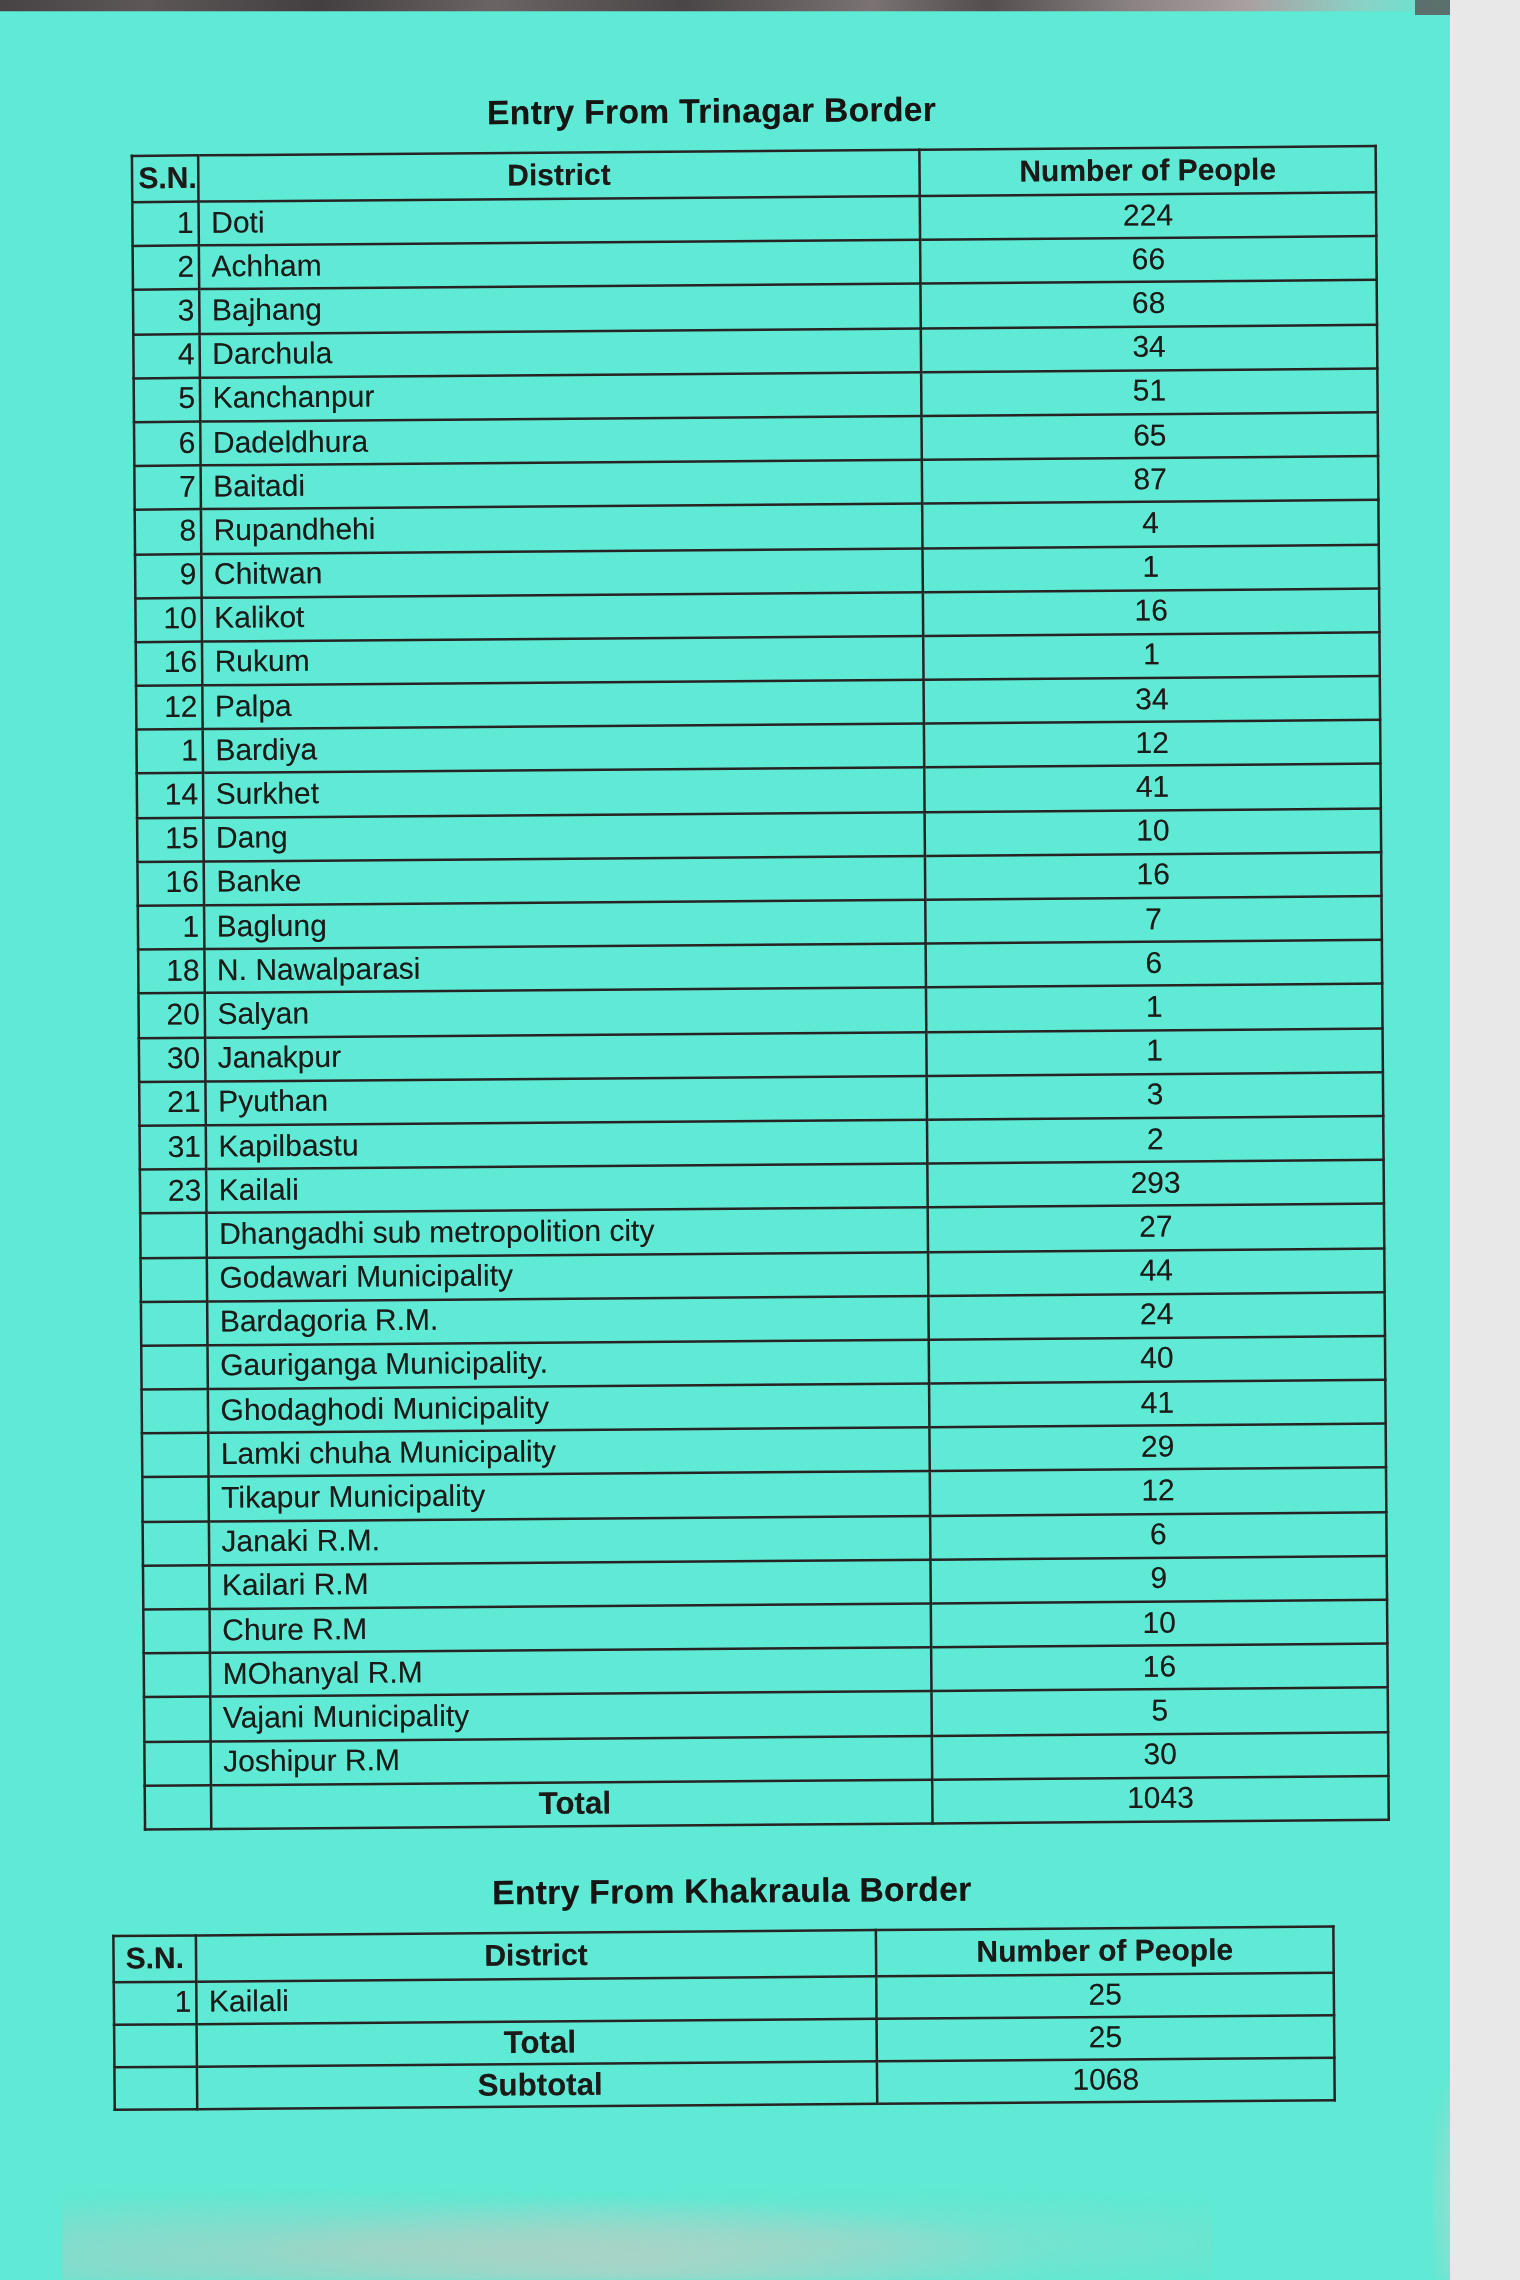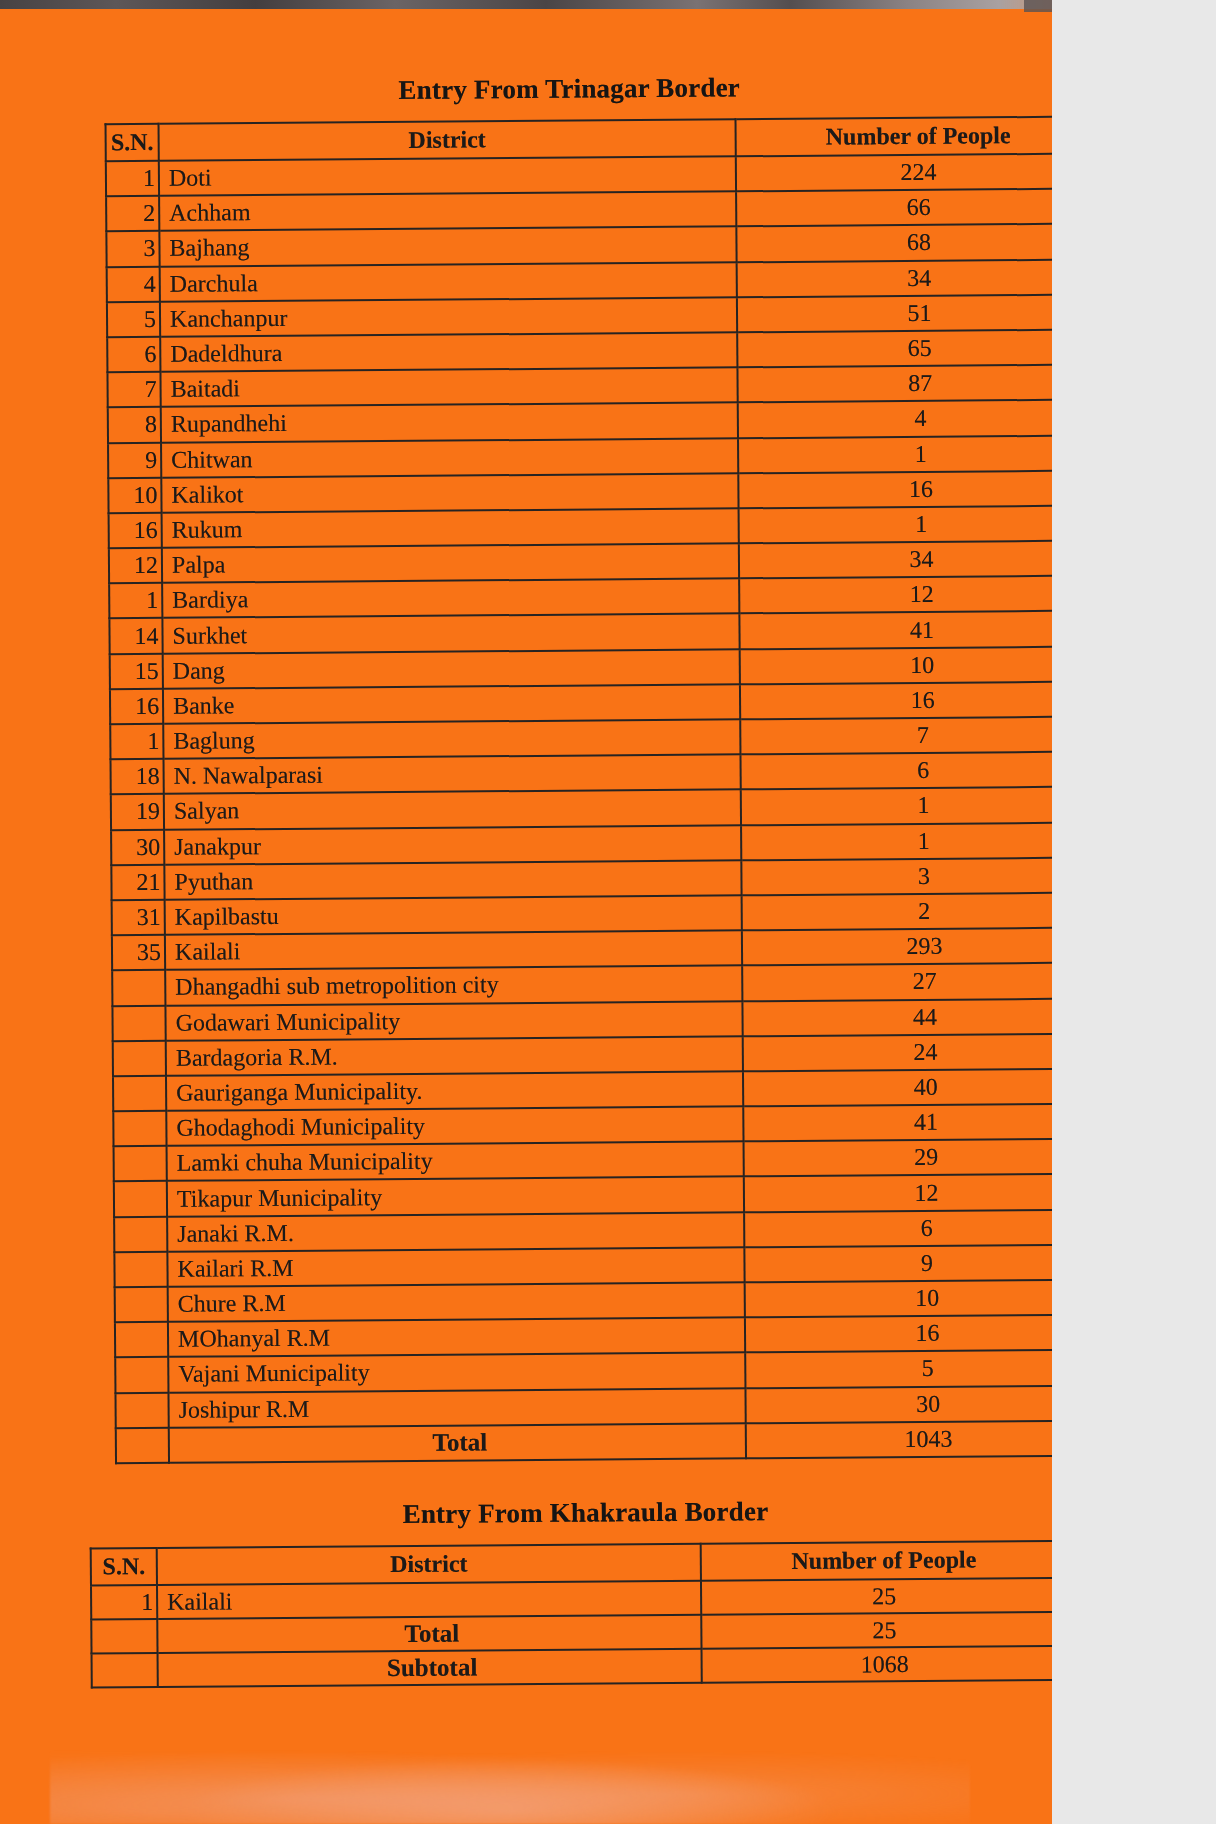--- a/index.html
+++ b/index.html
@@ -1,19 +1,19 @@
 <!DOCTYPE html>
 <html><head>
 <meta charset="utf-8">
 <style>
   html,body { margin:0; padding:0; background:#e8e8e8; }
   .page {
-    position:relative; width:1052px; height:1824px;
-    background:#f97316; overflow:hidden;
-    font-family:Liberation Serif, serif;
+    position:relative; width:1160px; height:1824px;
+    background:#5eead4; overflow:hidden;
+    font-family:Liberation Sans, sans-serif;
     color:#1c1a19;
   }
   .doc {
     position:absolute; inset:0;
     transform:rotate(-0.45deg);
     transform-origin:50% 45%;
   }
   .table-block { position:absolute; }
   .t1 { left:110px; top:74px; width:995px; }
   .t2 { left:84px;  top:1498px; width:992px; }
@@ -190,41 +190,41 @@
               <td class="sn">1</td>
               <td class="d">Baglung</td>
               <td class="n">7</td>
             </tr>
             <tr>
               <td class="sn">18</td>
               <td class="d">N. Nawalparasi</td>
               <td class="n">6</td>
             </tr>
             <tr>
-              <td class="sn">19</td>
+              <td class="sn">20</td>
               <td class="d">Salyan</td>
               <td class="n">1</td>
             </tr>
             <tr>
               <td class="sn">30</td>
               <td class="d">Janakpur</td>
               <td class="n">1</td>
             </tr>
             <tr>
               <td class="sn">21</td>
               <td class="d">Pyuthan</td>
               <td class="n">3</td>
             </tr>
             <tr>
               <td class="sn">31</td>
               <td class="d">Kapilbastu</td>
               <td class="n">2</td>
             </tr>
             <tr>
-              <td class="sn">35</td>
+              <td class="sn">23</td>
               <td class="d">Kailali</td>
               <td class="n">293</td>
             </tr>
             <tr>
               <td class="sn"></td>
               <td class="d">Dhangadhi sub metropolition city</td>
               <td class="n">27</td>
             </tr>
             <tr>
               <td class="sn"></td>

